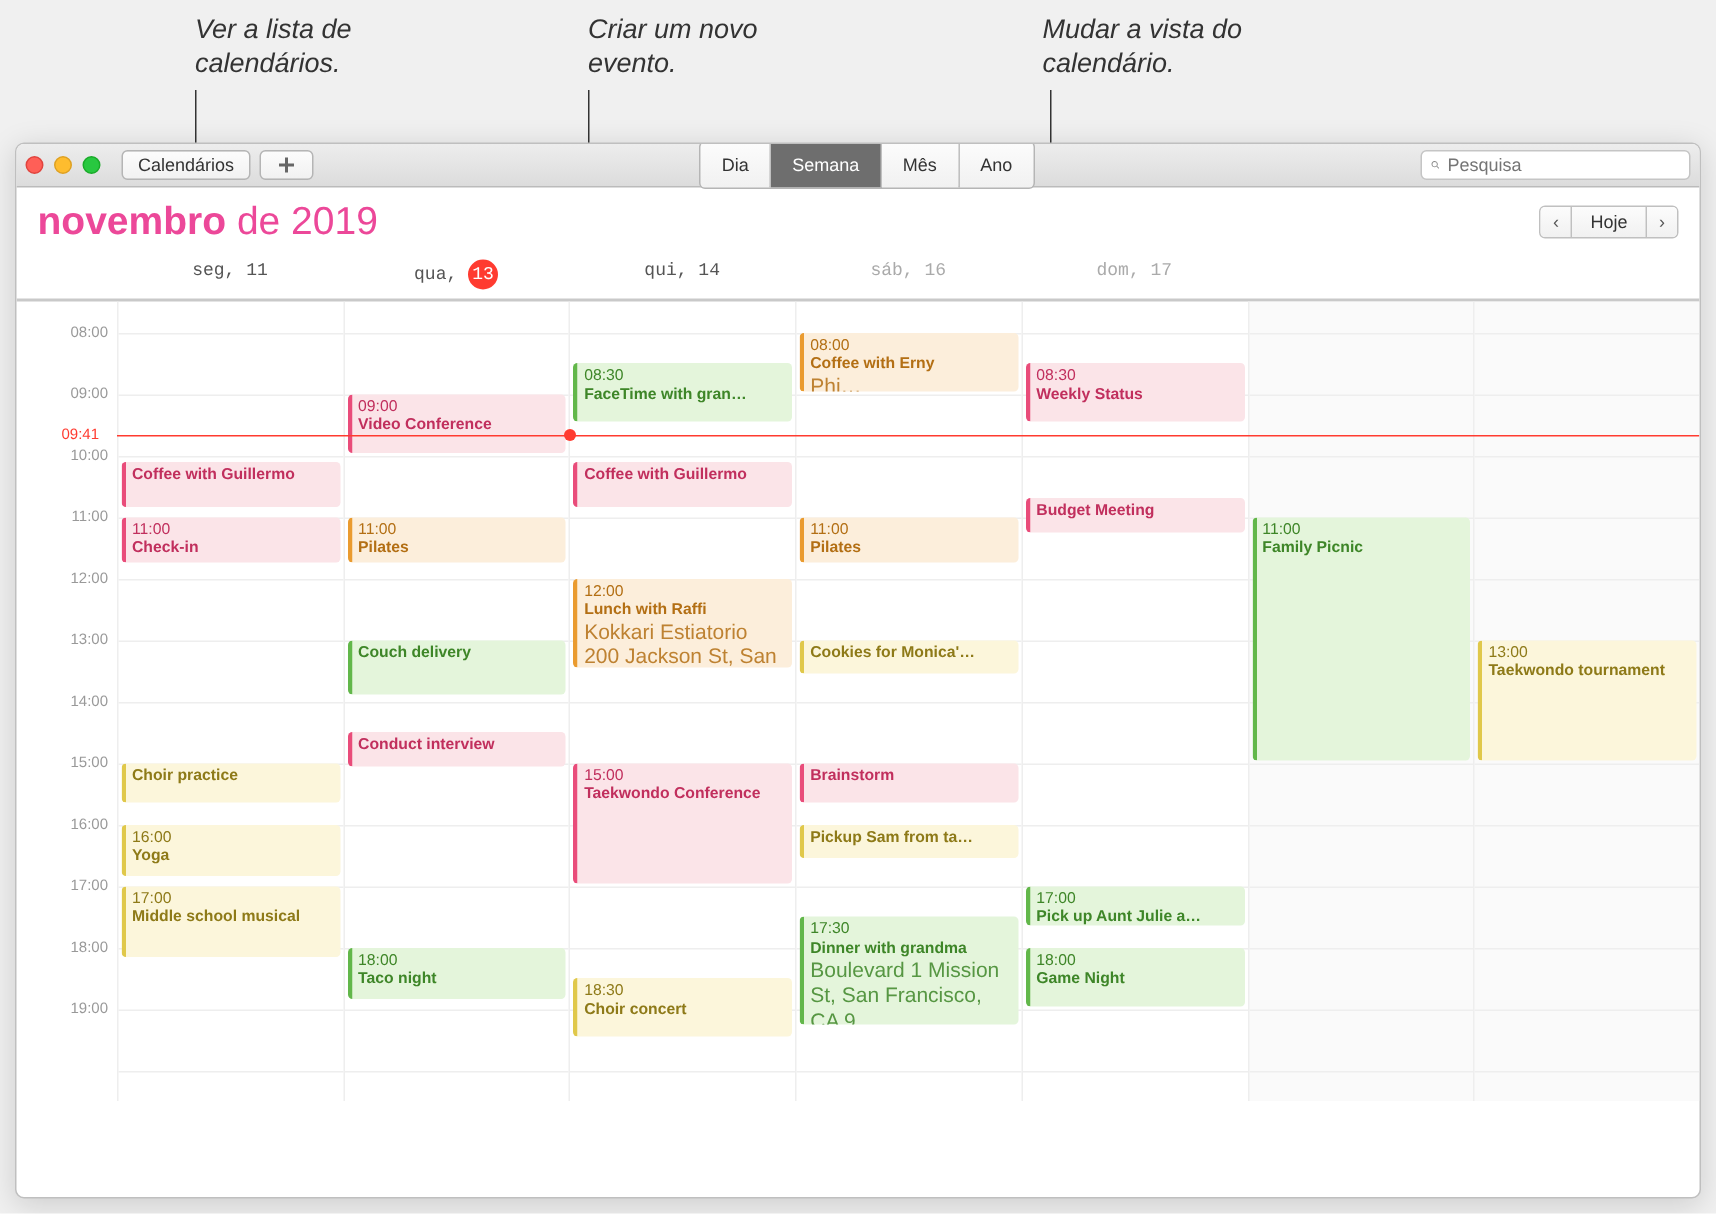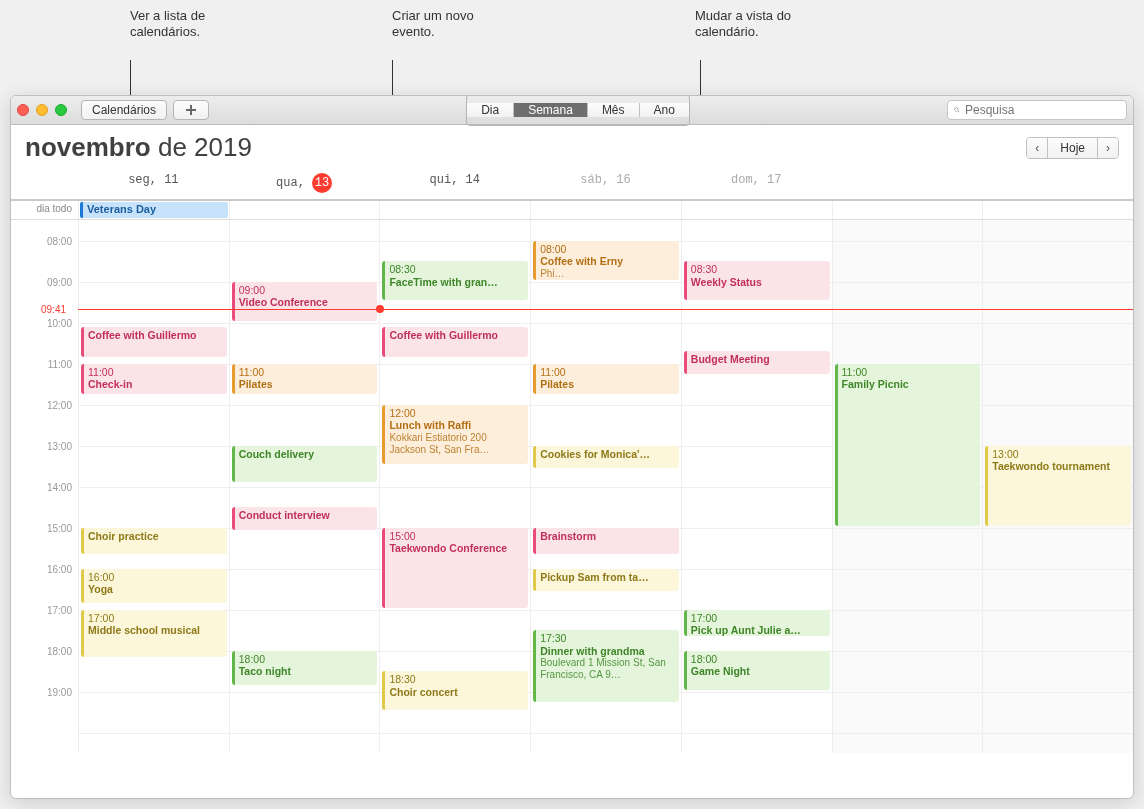--- a/index.html
+++ b/index.html
@@ -10,23 +10,24 @@
   height: 809px;
   position: relative;
 }
 .callouts {
   position: absolute;
   top: 0; left: 0; width: 100%; height: 95px;
   pointer-events: none;
 }
 .callout-text {
   position: absolute;
-  font-size: 13px;
+  font-size: 18px;
   color: #333;
   line-height: 1.25;
+  font-style: italic;
 }
 .callout-line {
   position: absolute;
   border-left: 1px solid #333;
 }
 .window {
   position: absolute;
   top: 95px; left: 10px; right: 10px; bottom: 10px;
   background: #fff;
   border: 1px solid #bfbfbf;
@@ -55,39 +56,38 @@
   height: 20px;
   padding: 0 10px;
   font-size: 12px;
   color: #333;
   display: flex; align-items: center; justify-content: center;
 }
 .tb-btn.icon { width: 36px; padding: 0; }
 .seg {
   display: flex; border: 1px solid #b5b5b5; border-radius: 4px; overflow: hidden;
   height: 32px;
-  align-items: center;
 }
 .seg .s { padding: 0 14px; font-size: 12px; display: flex; align-items: center;
   background: linear-gradient(#fcfcfc, #f1f1f1); border-right: 1px solid #c0c0c0; color:#333;}
 .seg .s:last-child { border-right: none; }
 .seg .s.active { background: #6e6e6e; color: #fff; }
 .spacer { flex: 1; }
 .search {
   display: flex; align-items: center;
   background: #fff; border: 1px solid #c5c5c5; border-radius: 4px;
   height: 20px; padding: 0 6px; width: 180px; gap: 5px;
 }
 .search input { border: none; outline: none; font-size: 12px; flex:1; background: transparent; color:#777;}
 .search svg { width:12px; height:12px; fill:#888; }
 
 .header {
   padding: 7px 14px 0; display: flex; align-items: center;
 }
-.title { font-size: 26px; color:#404040; }
+.title { font-size: 26px; color:#ec4899; }
 .title b { font-weight: 600; }
 .navbtns { margin-left: auto; display: flex; border:1px solid #c0c0c0; border-radius:4px; overflow:hidden; height:22px;}
 .navbtns .nb { background: linear-gradient(#fcfcfc,#f1f1f1); padding: 0 12px; font-size:12px; display:flex; align-items:center; border-right:1px solid #c0c0c0; color:#333;}
 .navbtns .nb:last-child{border-right:none;}
 .navbtns .nb.arrow{padding:0 8px; color:#555;}
 
 .dayhead {
   display: grid; grid-template-columns: 67px repeat(7, 1fr);
   font-size: 12px; color:#555; border-bottom: 2px solid #c9c9c9;
 }
@@ -123,21 +123,21 @@
 .now-dot{position:absolute;width:8px;height:8px;background:#ff3b30;border-radius:50%;transform:translate(-4px,-4px);z-index:4;}
 .now-label{position:absolute;left:0;font-size:10px;color:#ff3b30;transform:translateY(-50%);padding-left:30px;}
 
 .ev {
   position:absolute; left:2px; right:2px;
   border-radius:3px; border-left:3px solid;
   font-size:10.5px; padding:2px 4px; overflow:hidden;
   line-height:1.2;
 }
 .ev .t{font-weight:600;}
-.ev .detail{font-size:10px;opacity:.85;}
+.ev .detail{font-size:14px;opacity:.85;}
 .pink{background:#fbe4e8;border-color:#e94c7a;color:#c12f5d;}
 .green{background:#e4f5db;border-color:#62b74a;color:#3e8628;}
 .orange{background:#fceedb;border-color:#ea9b2f;color:#b36f14;}
 .yellow{background:#fcf6db;border-color:#e0c84a;color:#8e7a18;}
 </style>
 </head>
 <body>
 
 <div class="callouts">
   <div class="callout-text" style="left:130px;top:8px;white-space:pre">Ver a lista de
@@ -193,32 +193,20 @@
 
   <div class="dayhead" id="dayhead">
     <div></div>
   <div class="dh">seg, 11</div>
       <div class="dh">qua, <span class="today-dot">13</span></div>
       <div class="dh">qui, 14</div>
       <div class="dh wknd">sáb, 16</div>
       <div class="dh wknd">dom, 17</div>
     </div>
 
-  <div class="allday-row" id="allday">
-    <div class="lbl">dia todo</div>
-  <div class="cell">
-        <div class="allday-event">Veterans Day</div>
-      </div>
-      <div class="cell"></div>
-      <div class="cell"></div>
-      <div class="cell"></div>
-      <div class="cell"></div>
-      <div class="cell"></div>
-      <div class="cell"></div>
-    </div>
 
   <div class="grid-wrapper">
     <div class="grid" id="grid" style="height: 533px;">
         <div class="tcol">
           <div class="hour-label" style="top: 20.5px;">08:00</div>
           <div class="hour-label" style="top: 61.5px;">09:00</div>
           <div class="hour-label" style="top: 102.5px;">10:00</div>
           <div class="hour-label" style="top: 143.5px;">11:00</div>
           <div class="hour-label" style="top: 184.5px;">12:00</div>
           <div class="hour-label" style="top: 225.5px;">13:00</div>

